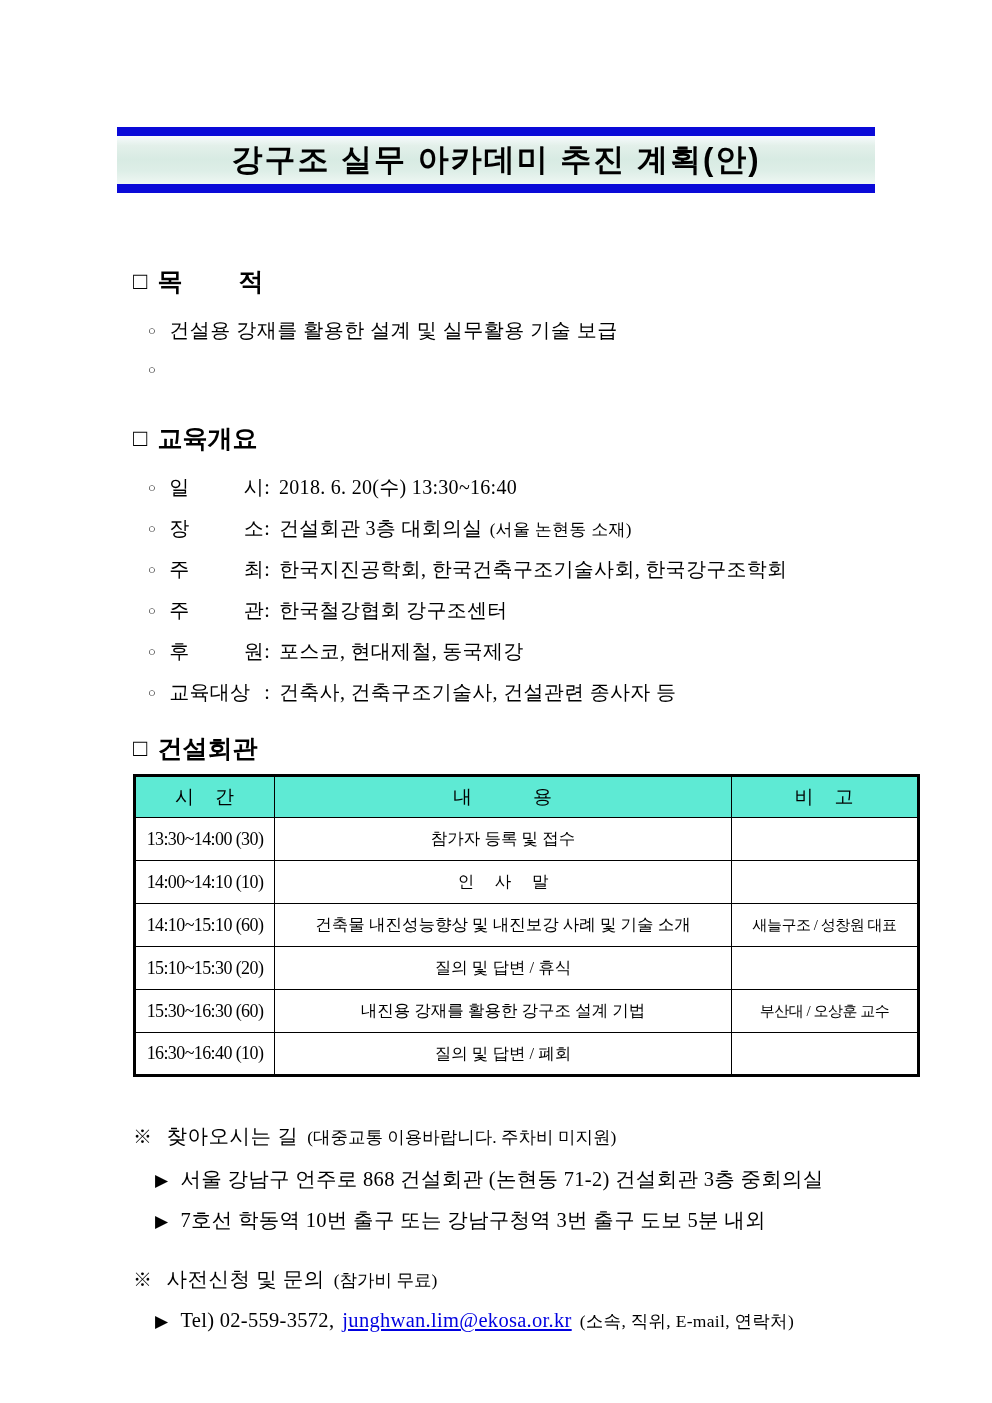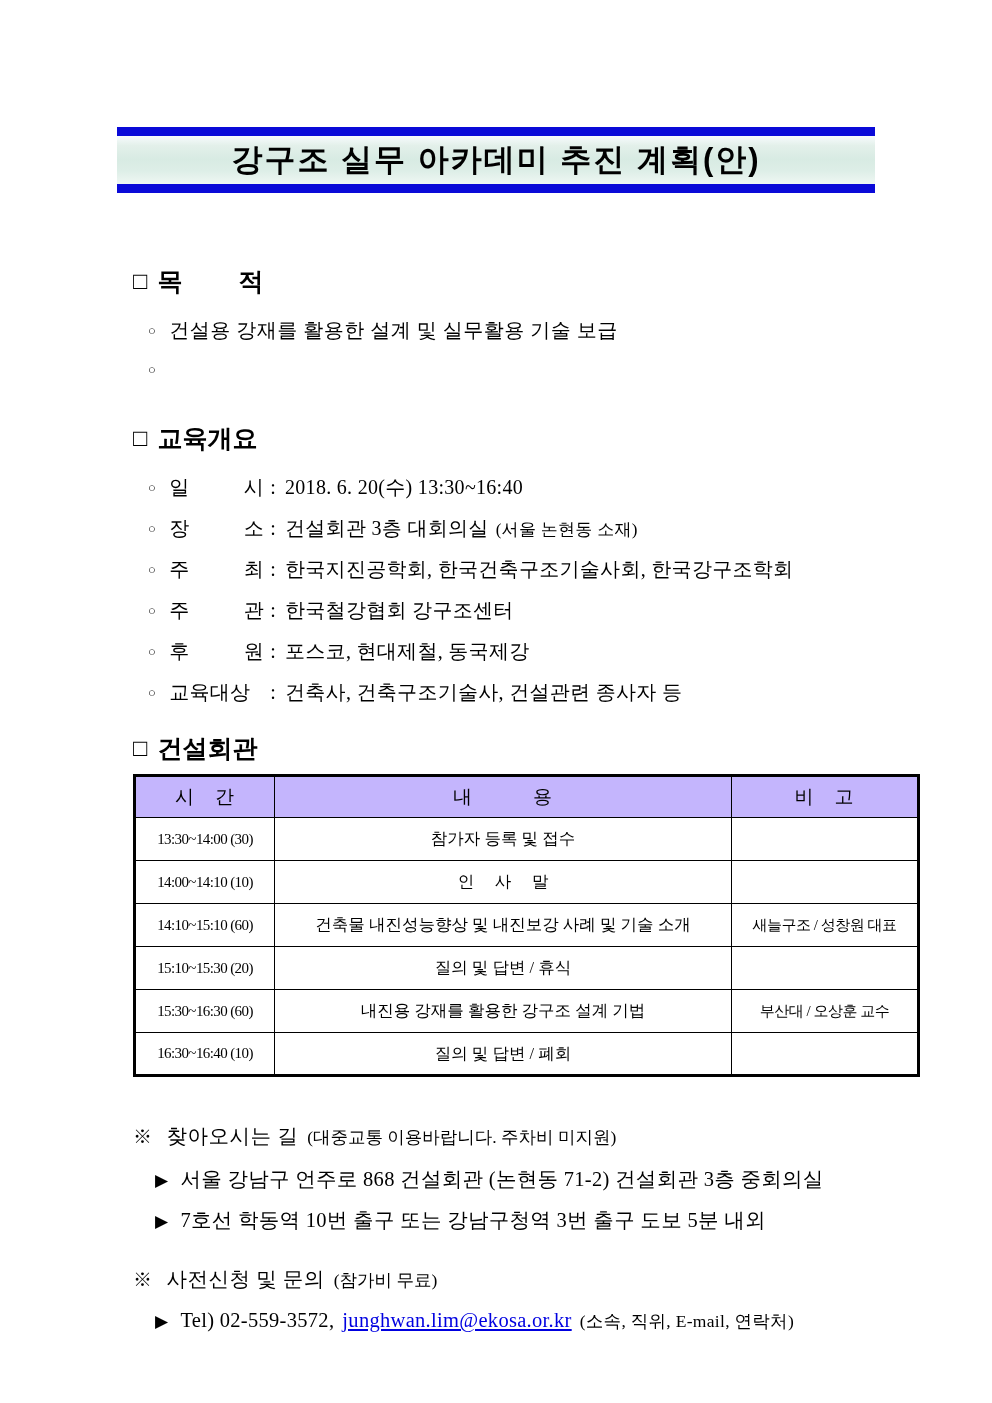--- a/index.html
+++ b/index.html
@@ -65,47 +65,47 @@
   .overview-list { margin-top: 16px; }
   .ov-row {
     margin-left: 128px;
     font-size: 20px;
     line-height: 38px;
     display: flex;
     align-items: baseline;
     letter-spacing: 0.3px;
     white-space: pre;
   }
-  .ov-label { width: 95px; margin-right: 6px; flex: 0 0 auto; }
+  .ov-label { width: 95px; flex: 0 0 auto; }
   .ov-colon { margin-right: 9px; }
   .ov-note { font-size: 17px; margin-left: 7px; }
   
   .sched-table {
     margin: 12px 95px 0 113px;
     width: 784px;
     border-collapse: collapse;
     table-layout: fixed;
     border: 3px solid #000;
   }
   .sched-table th, .sched-table td {
     border: 1.5px solid #000;
     text-align: center;
     vertical-align: middle;
     white-space: pre;
     overflow: hidden;
   }
   .sched-table th {
     height: 42px;
-    background: #c4b5fd;
+    background: #5eead4;
     font-weight: 400;
     font-size: 19px;
     letter-spacing: 1px;
   }
   .sched-table td { height: 43px; font-size: 16.5px; }
-  td.cell-time { font-size: 15px; letter-spacing: -0.6px; }
+  td.cell-time { font-size: 18px; letter-spacing: -0.6px; }
   td.cell-note { font-size: 15px; letter-spacing: -0.5px; }
   
   .note-heading {
     margin-left: 113px;
     font-size: 20.5px;
     line-height: 26px;
     display: flex;
     align-items: baseline;
     letter-spacing: 0.5px;
   }

